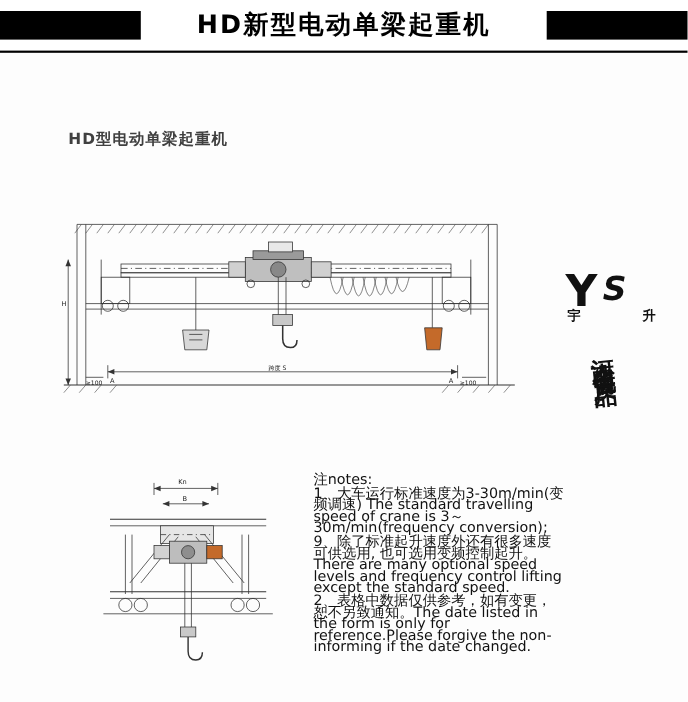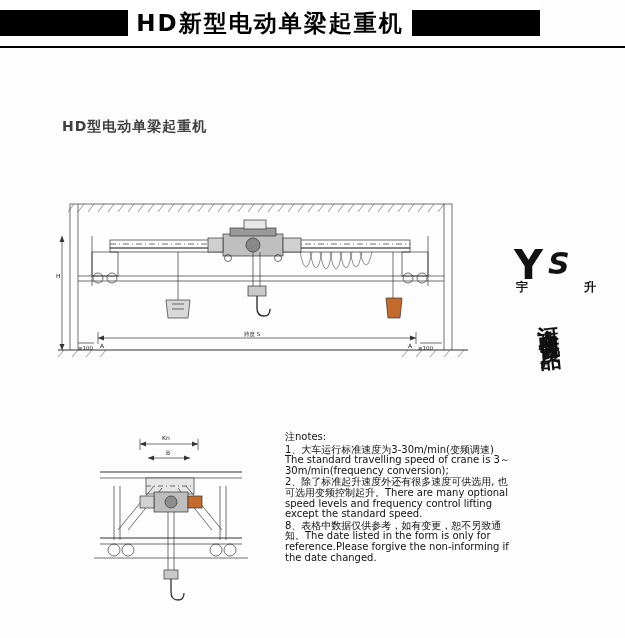--- a/index.html
+++ b/index.html
@@ -7,21 +7,21 @@
     width:625px;height:638px;
     background:#ffffff;
     font-family:"Liberation Sans", sans-serif;
     position:relative;
     overflow:hidden;
   }
   .page{position:absolute;inset:0;background:#fdfdfd;}
 
   
   .header{
-    position:absolute;top:0;left:0;width:540px;height:48px;
+    position:absolute;top:0;left:0;width:625px;height:48px;
     background:#ffffff;
   }
   .header .bar-left{
     position:absolute;left:0;top:10px;width:128px;height:26px;background:#000;
   }
   .header .bar-right{
     position:absolute;right:0;top:10px;width:128px;height:26px;background:#000;
   }
   .header .title{
     position:absolute;left:0;right:0;top:8px;
@@ -50,21 +50,21 @@
   
   .section{
     position:absolute;left:70px;top:430px;width:205px;height:205px;
   }
   .section svg{display:block;}
 
   
   .notes{
     position:absolute;left:285px;top:432px;width:228px;
     font-family:"DejaVu Sans", sans-serif;
-    font-size:10px;line-height:10.6px;color:#111;
+    font-size:13px;line-height:10.6px;color:#111;
   }
   .notes .note-title{margin-bottom:2px;}
   .notes p{margin:0 0 1px 0;}
 
   
   .logo-col{
     position:absolute;left:508px;top:243px;width:105px;height:270px;
   }
   .logo-mark{
     position:absolute;left:6px;top:0;width:96px;height:58px;
@@ -299,22 +299,22 @@
       </g>
 
       <text x="92" y="10" font-family="DejaVu Sans, sans-serif" font-size="6" fill="#222">Kn</text>
       <text x="96" y="25" font-family="DejaVu Sans, sans-serif" font-size="6" fill="#222">B</text>
     </svg>
   </div>
 
   <div class="notes">
     <div class="note-title">注notes:</div>
     <p>1、大车运行标准速度为3-30m/min(变频调速) The standard travelling speed of crane is 3～30m/min(frequency conversion);</p>
-    <p>2、除了标准起升速度外还有很多速度可供选用, 也可选用变频控制起升。There are many optional speed levels and frequency control lifting except the standard speed.</p>
-    <p>8、表格中数据仅供参考，如有变更，恕不另致通知。The date listed in the form is only for reference.Please forgive the non-informing if the date changed.</p>
+    <p>9、除了标准起升速度外还有很多速度可供选用, 也可选用变频控制起升。There are many optional speed levels and frequency control lifting except the standard speed.</p>
+    <p>2、表格中数据仅供参考，如有变更，恕不另致通知。The date listed in the form is only for reference.Please forgive the non-informing if the date changed.</p>
   </div>
 
   <div class="logo-col">
     <div class="logo-mark">
       <span class="y">Y</span>
       <span class="s">S</span>
       <span class="char-yu">宇</span>
       <span class="char-sheng">升</span>
     </div>
     <div class="logo-text">河南省优质产品</div>

